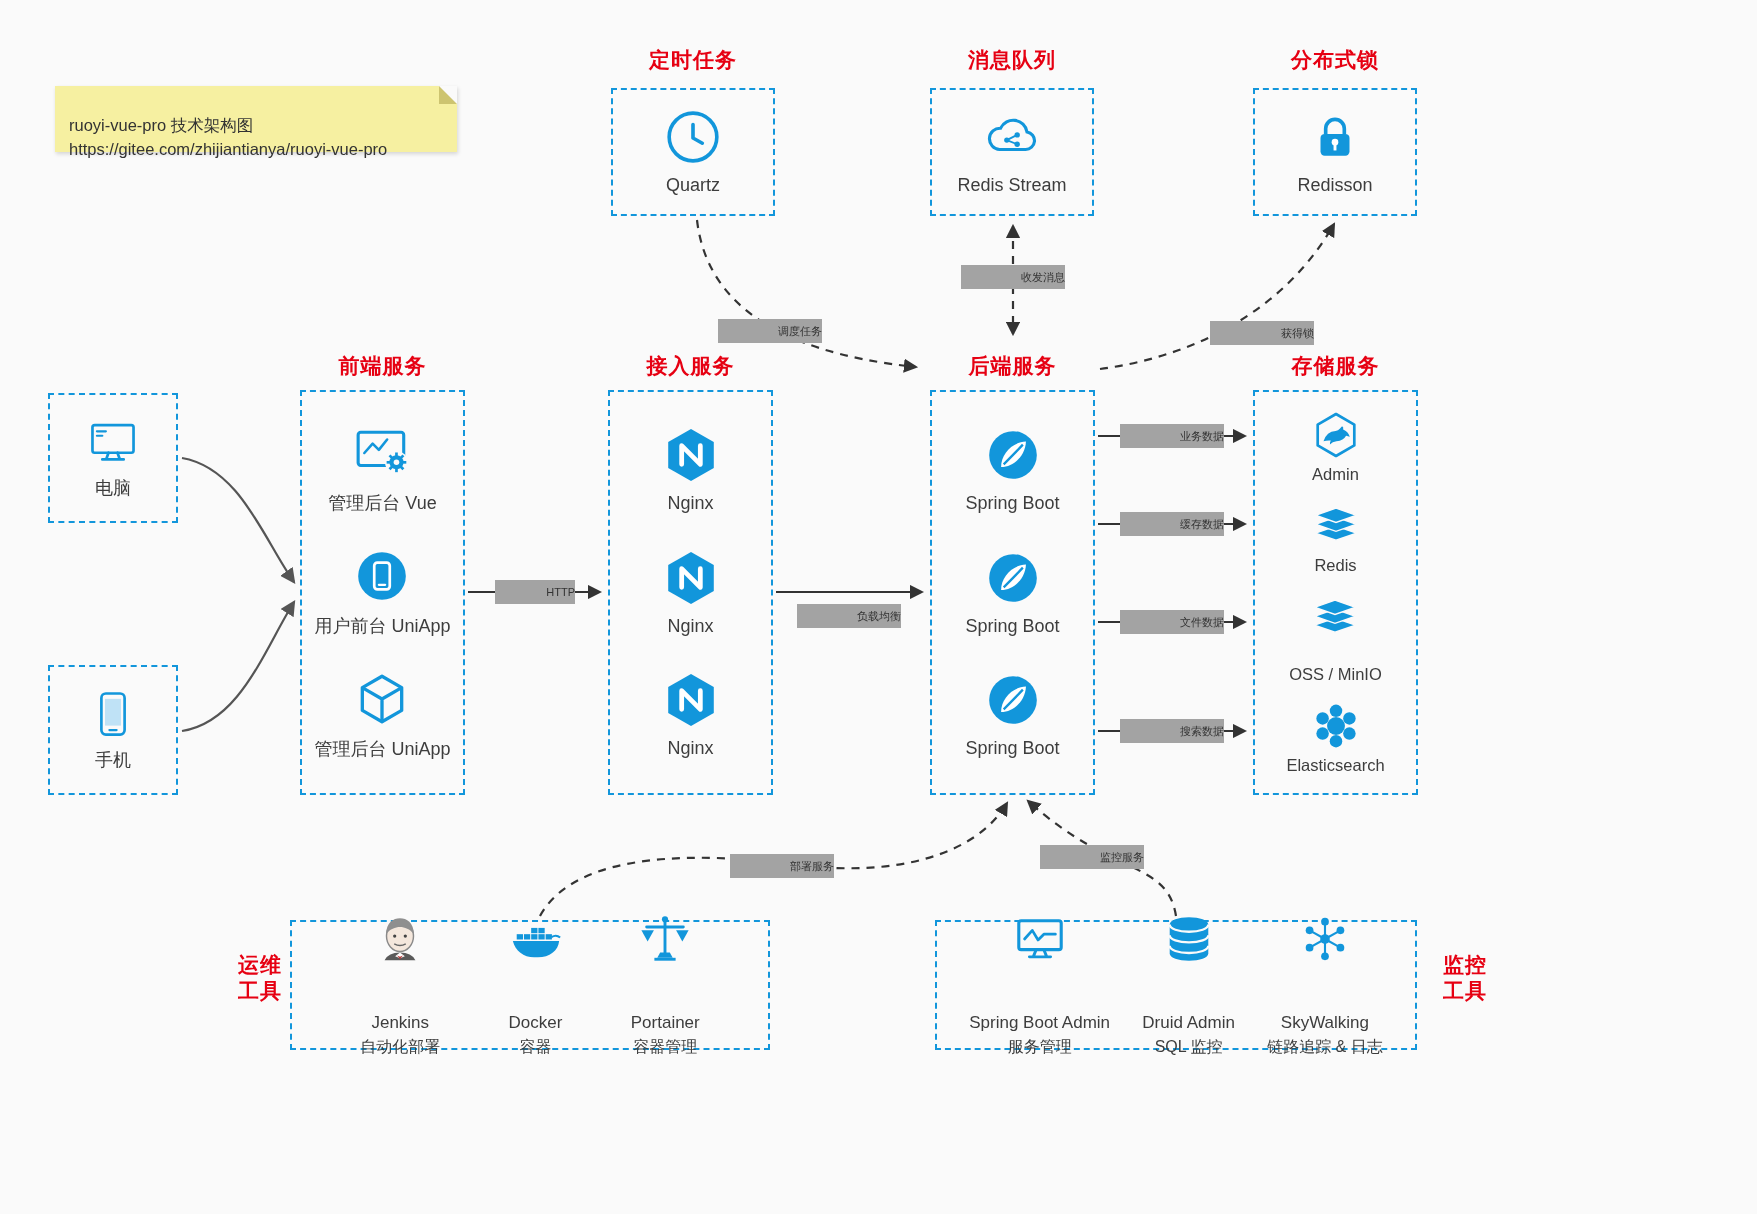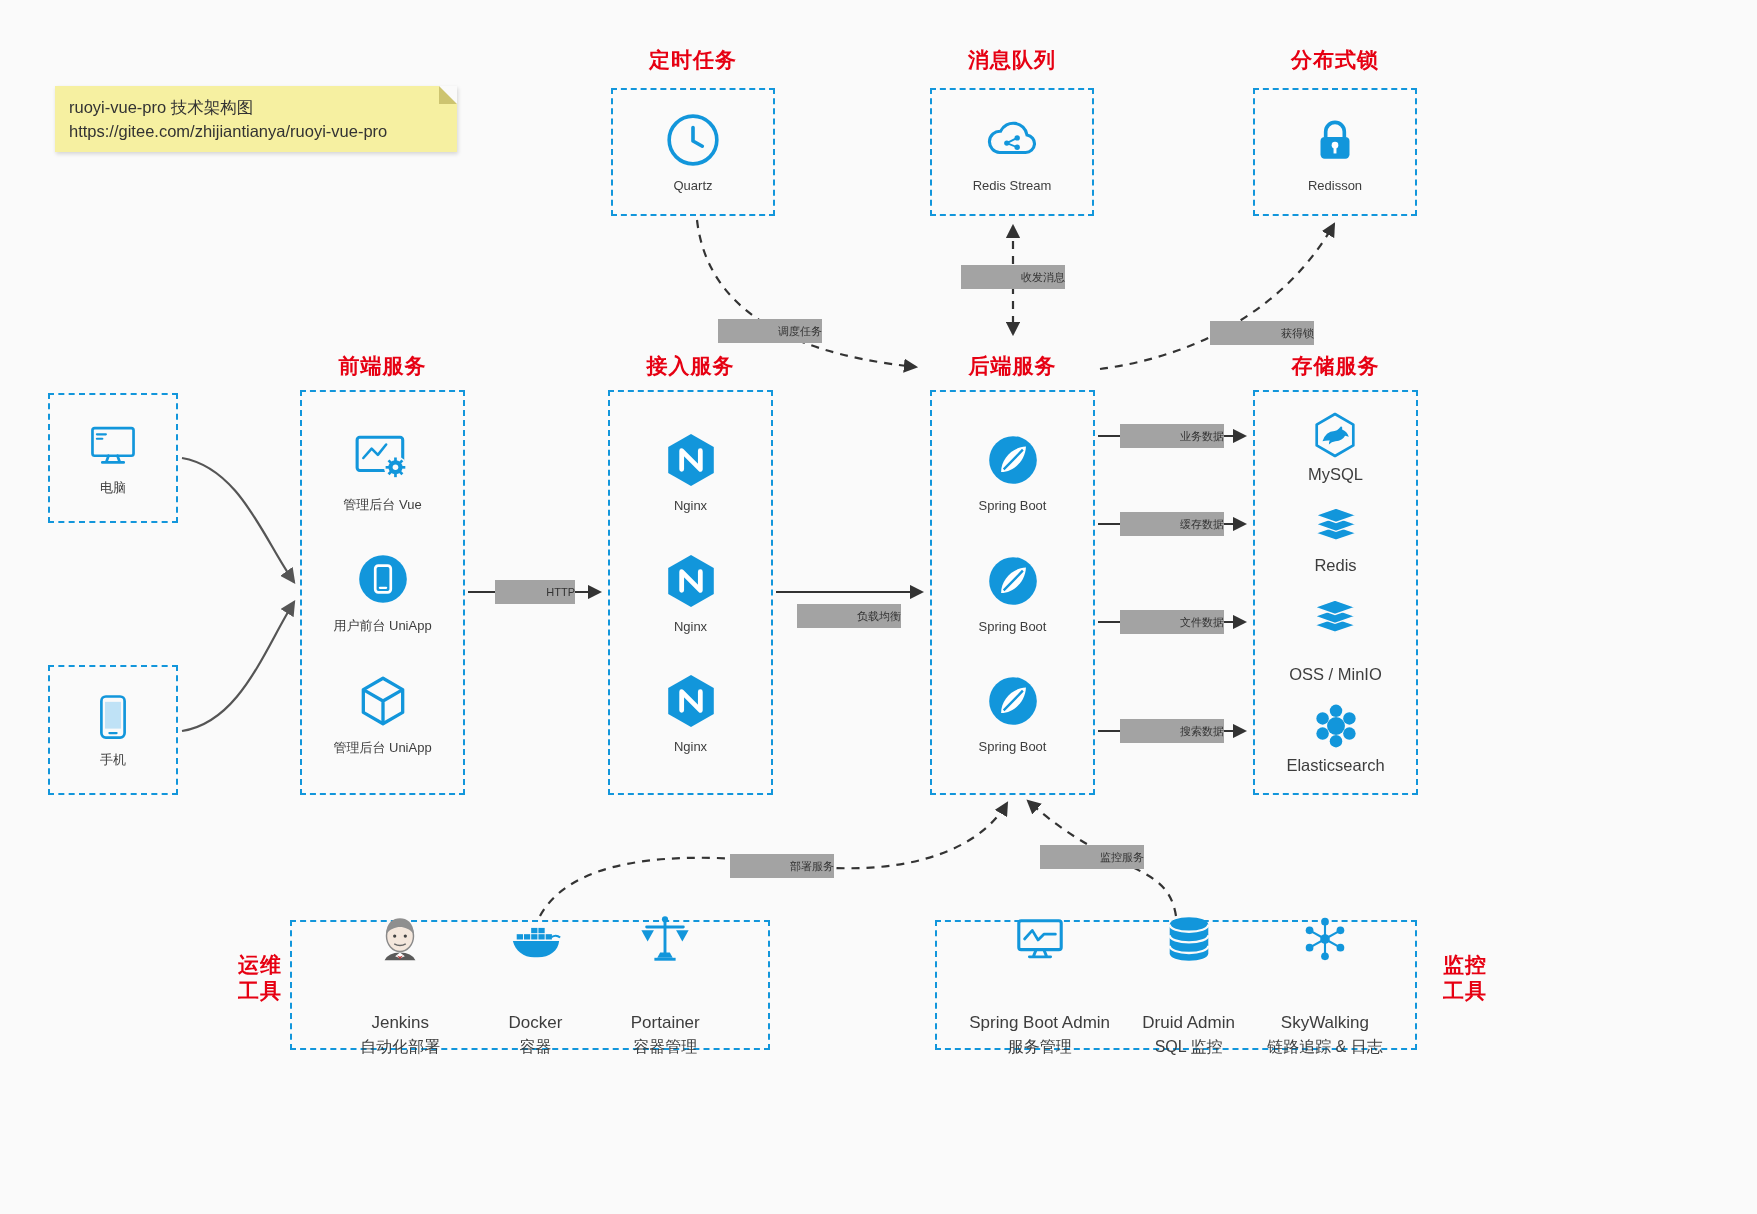--- a/index.html
+++ b/index.html
@@ -3,34 +3,34 @@
 <meta charset="utf-8">
 <style>
   * { box-sizing: border-box; margin: 0; padding: 0; }
   html,body { background:#fafafa; }
   body { font-family:"Liberation Sans","DejaVu Sans",sans-serif; }
   .canvas { position:relative; width:1757px; height:1214px; background:#fafafa; overflow:hidden; }
   .edges { position:absolute; left:0; top:0; pointer-events:none; }
 
   .note { position:absolute; left:55px; top:86px; width:402px; height:66px;
           background:#f6f0a1; box-shadow:1px 2px 4px rgba(0,0,0,.15);
-          padding:9px 14px; font-size:16.5px; line-height:24px; color:#333; }
+          padding:27px 14px; font-size:16.5px; line-height:24px; color:#333; }
   .note::after { content:""; position:absolute; top:0; right:0; width:0; height:0;
           border-top:18px solid #fafafa; border-left:18px solid #cdc470; }
 
   .red-title { position:absolute; text-align:center; color:#e60012; font-weight:bold;
           font-size:21px; line-height:28px; letter-spacing:1px; }
 
   .dashed-box { position:absolute; border:2px dashed #1296db; display:flex;
           align-items:center; justify-content:center; }
   .v-box { flex-direction:column; justify-content:space-evenly; }
   .h-box { flex-direction:row; justify-content:space-evenly; }
 
   .node { display:flex; flex-direction:column; align-items:center; gap:9px; }
-  .node-label { font-size:13px; color:#3d3d3d; white-space:nowrap; }
+  .node-label { font-size:18px; color:#3d3d3d; white-space:nowrap; }
   .small-label { font-size:16.5px; }
 
   .icon { width:58px; height:58px; }
   .icon-sm { width:50px; height:50px; }
 
   .bottom-item { display:flex; flex-direction:column; align-items:center; gap:2px; text-align:center; }
   .bottom-item .icon { width:54px; height:54px; margin-bottom:4px; }
   .bi-name { font-size:17px; color:#3d3d3d; line-height:22px; white-space:nowrap;margin-top:40px; }
   .bi-desc { font-size:16px; color:#3d3d3d; line-height:22px; white-space:nowrap; }
 
@@ -222,21 +222,21 @@
     </div>
   </div>
 
   <div class="red-title" style="left:1253px;top:352px;width:165px">存储服务</div>
   <div class="dashed-box v-box" style="left:1253px;top:390px;width:165px;height:405px">
     <div class="node" style="gap:5px">
       <svg class="icon-sm" viewBox="0 0 56 56">
         <path d="M28 4.5 L48.5 16.3 V39.7 L28 51.5 L7.5 39.7 V16.3 Z" fill="none" stroke="#1296db" stroke-width="3" stroke-linejoin="round"></path>
         <path d="M14 35 q3.5-11 13.5-11.5 q3-.2 5-2.7 l2.3-2.6 q2 .8 1.2 3.6 q5.5 2 7.5 8.2 l-4.2-1.2 q-2.8 5.3-10.8 6.2 q-4.5.5-7.3 3.5 q-.2-2.5 1-4.3 q-4.5-.3-8.2.8 z" fill="#1296db"></path>
       </svg>
-      <div class="node-label small-label">MySQL</div>
+      <div class="node-label small-label">Admin</div>
     </div>
     <div class="node" style="gap:5px">
       <svg class="icon-sm" viewBox="0 0 56 56">
         <g fill="#1296db" stroke="#fafafa" stroke-width="1.6">
           <path d="M28 28 L51 36 L28 44 L5 36 Z"></path>
           <path d="M28 18 L51 26 L28 34 L5 26 Z"></path>
           <path d="M28 8 L51 16 L28 24 L5 16 Z"></path>
         </g>
       </svg>
       <div class="node-label small-label">Redis</div>

